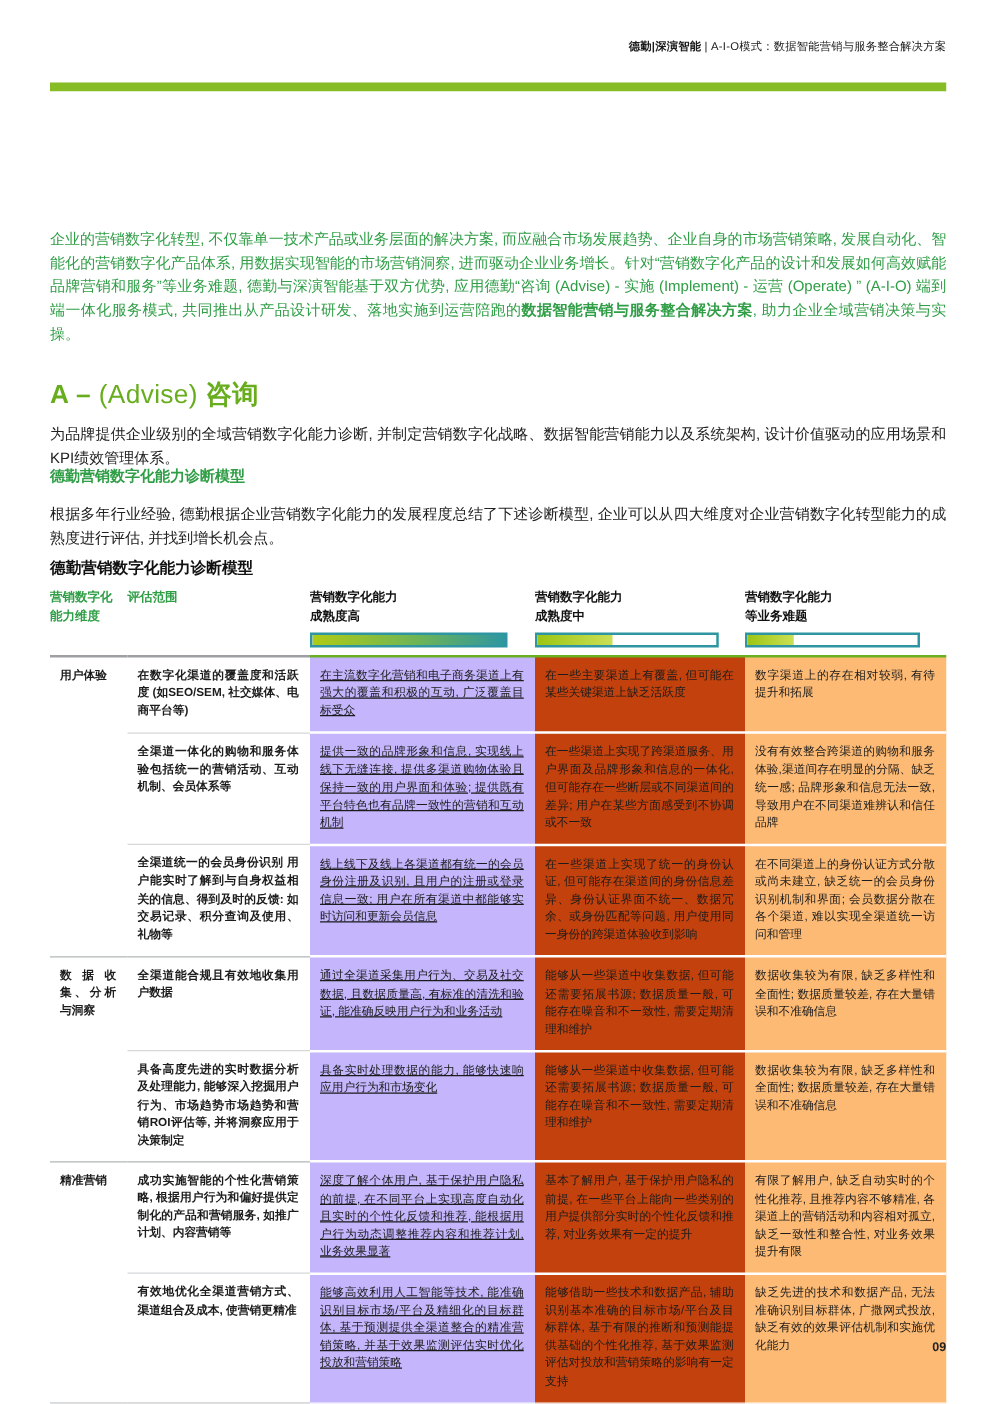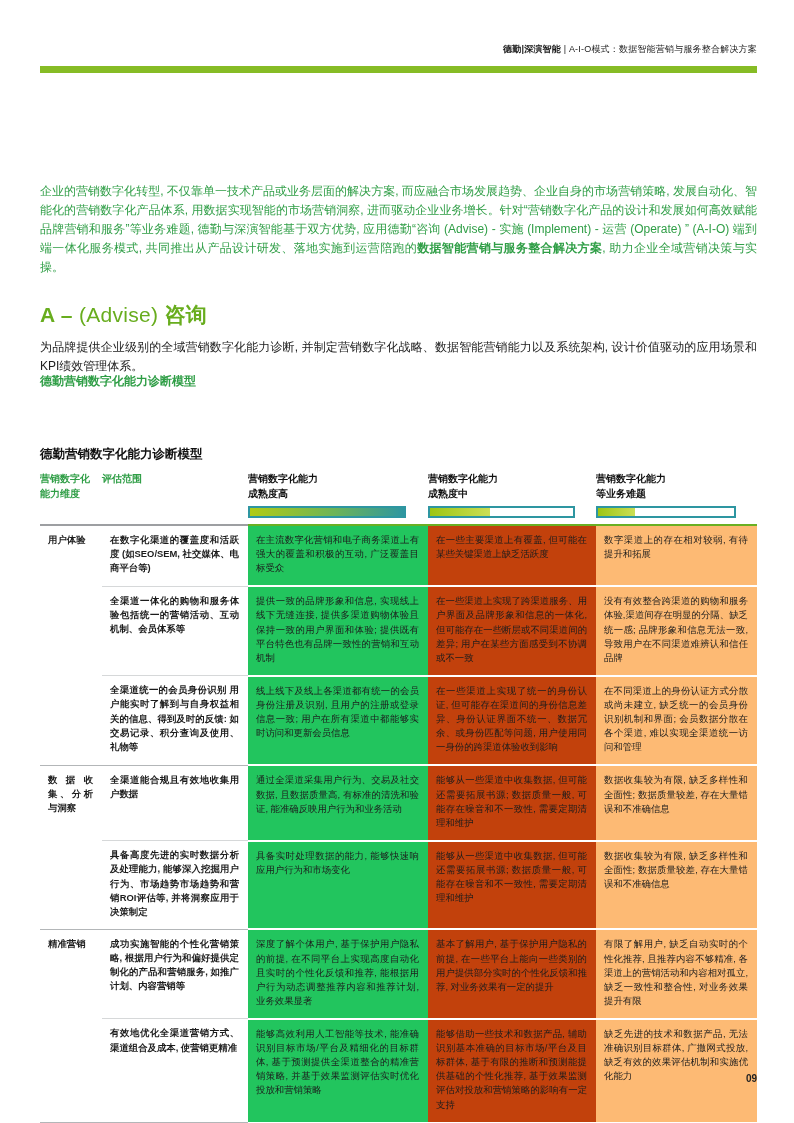--- a/index.html
+++ b/index.html
@@ -3,21 +3,21 @@
 <meta charset="utf-8">
 <style>
   html,body { margin:0; padding:0; background:#ffffff; }
   .page {
     position:relative; width:794px; height:1123px; background:#ffffff;
     font-family:"Liberation Sans","DejaVu Sans",sans-serif; overflow:hidden;
     color:#1c1c1c;
   }
   
   .doc-header {
-    position:absolute; top:43px; right:37px; font-size:9px; color:#1a1a1a;
+    position:absolute; top:31px; right:37px; font-size:9px; color:#1a1a1a;
     letter-spacing:0.2px;
   }
   .doc-header .brand { font-weight:bold; }
   .top-rule {
     position:absolute; top:66px; left:40px; width:717px; height:7px;
     background:#86BC25;
   }
   
   .intro {
     position:absolute; top:170px; left:40px; width:717px;
@@ -67,21 +67,21 @@
   .diag-table td {
     vertical-align:top; padding:7px 9px 10px 8px;
     font-size:9.4px; line-height:1.5; color:#1c1c1c; text-align:justify;
   }
   .dim-cell {
     font-weight:bold; font-size:12.5px; color:#111111;
     vertical-align:middle; padding:4px 6px 4px 0; text-align:left;
     line-height:1.35;
   }
   .scope-cell { font-weight:bold; padding-left:2px; padding-right:12px; }
-  .hi-cell  { background:#22c55e; border-top:2px solid #ffffff; }
+  .hi-cell  { background:#c4b5fd; border-top:2px solid #ffffff;text-decoration:underline; }
   .mid-cell { background:#c2410c; border-top:2px solid #ffffff; }
   .low-cell { background:#fdba74; border-top:2px solid #ffffff; }
   .sep-gray  { border-top:1px solid #d6d8d9;margin-left:36px; }
   .sep-group { border-top:1px solid #b3b6b8; }
   .top-gray  { border-top:2px solid #9d9fa2 !important; }
   .top-green { border-top:2px solid #6ab023 !important; }
   .bottom-green { border-bottom:2px solid #6ab023; }
   .page-num {
     position:absolute; top:1073px; right:37px;
     font-size:10px; font-weight:bold; color:#222222;
@@ -97,20 +97,21 @@
   </div>
   <div class="top-rule"></div>
 
   <p class="intro"><span>企业的营销数字化转型, 不仅靠单一技术产品或业务层面的解决方案, 而应融合市场发展趋势、企业自身的市场营销策略, 发展自动化、智能化的营销数字化产品体系, 用数据实现智能的市场营销洞察, 进而驱动企业业务增长。针对“营销数字化产品的设计和发展如何高效赋能品牌营销和服务”等业务难题, 德勤与深演智能基于双方优势, 应用德勤“咨询 (Advise) - 实施 (Implement) - 运营 (Operate) ” (A-I-O) 端到端一体化服务模式, 共同推出从产品设计研发、落地实施到运营陪跑的</span><b>数据智能营销与服务整合解决方案</b><span>, 助力企业全域营销决策与实操。</span></p>
 
   <h1 class="sec-title"><span>A – </span><span class="en">(Advise)</span><span> 咨询</span></h1>
 
   <p class="sec-body">为品牌提供企业级别的全域营销数字化能力诊断, 并制定营销数字化战略、数据智能营销能力以及系统架构, 设计价值驱动的应用场景和KPI绩效管理体系。</p>
 
   <div class="sub-title">德勤营销数字化能力诊断模型</div>
+  <p class="sub-body">根据多年行业经验, 德勤根据企业营销数字化能力的发展程度总结了下述诊断模型, 企业可以从四大维度对企业营销数字化转型能力的成熟度进行评估, 并找到增长机会点。</p>
 
   <div class="tbl-title">德勤营销数字化能力诊断模型</div>
 
   <table class="diag-table">
     <colgroup>
       <col style="width:62px">
         <col style="width:146px">
         <col style="width:180px">
         <col style="width:168px">
         <col style="width:161px">

